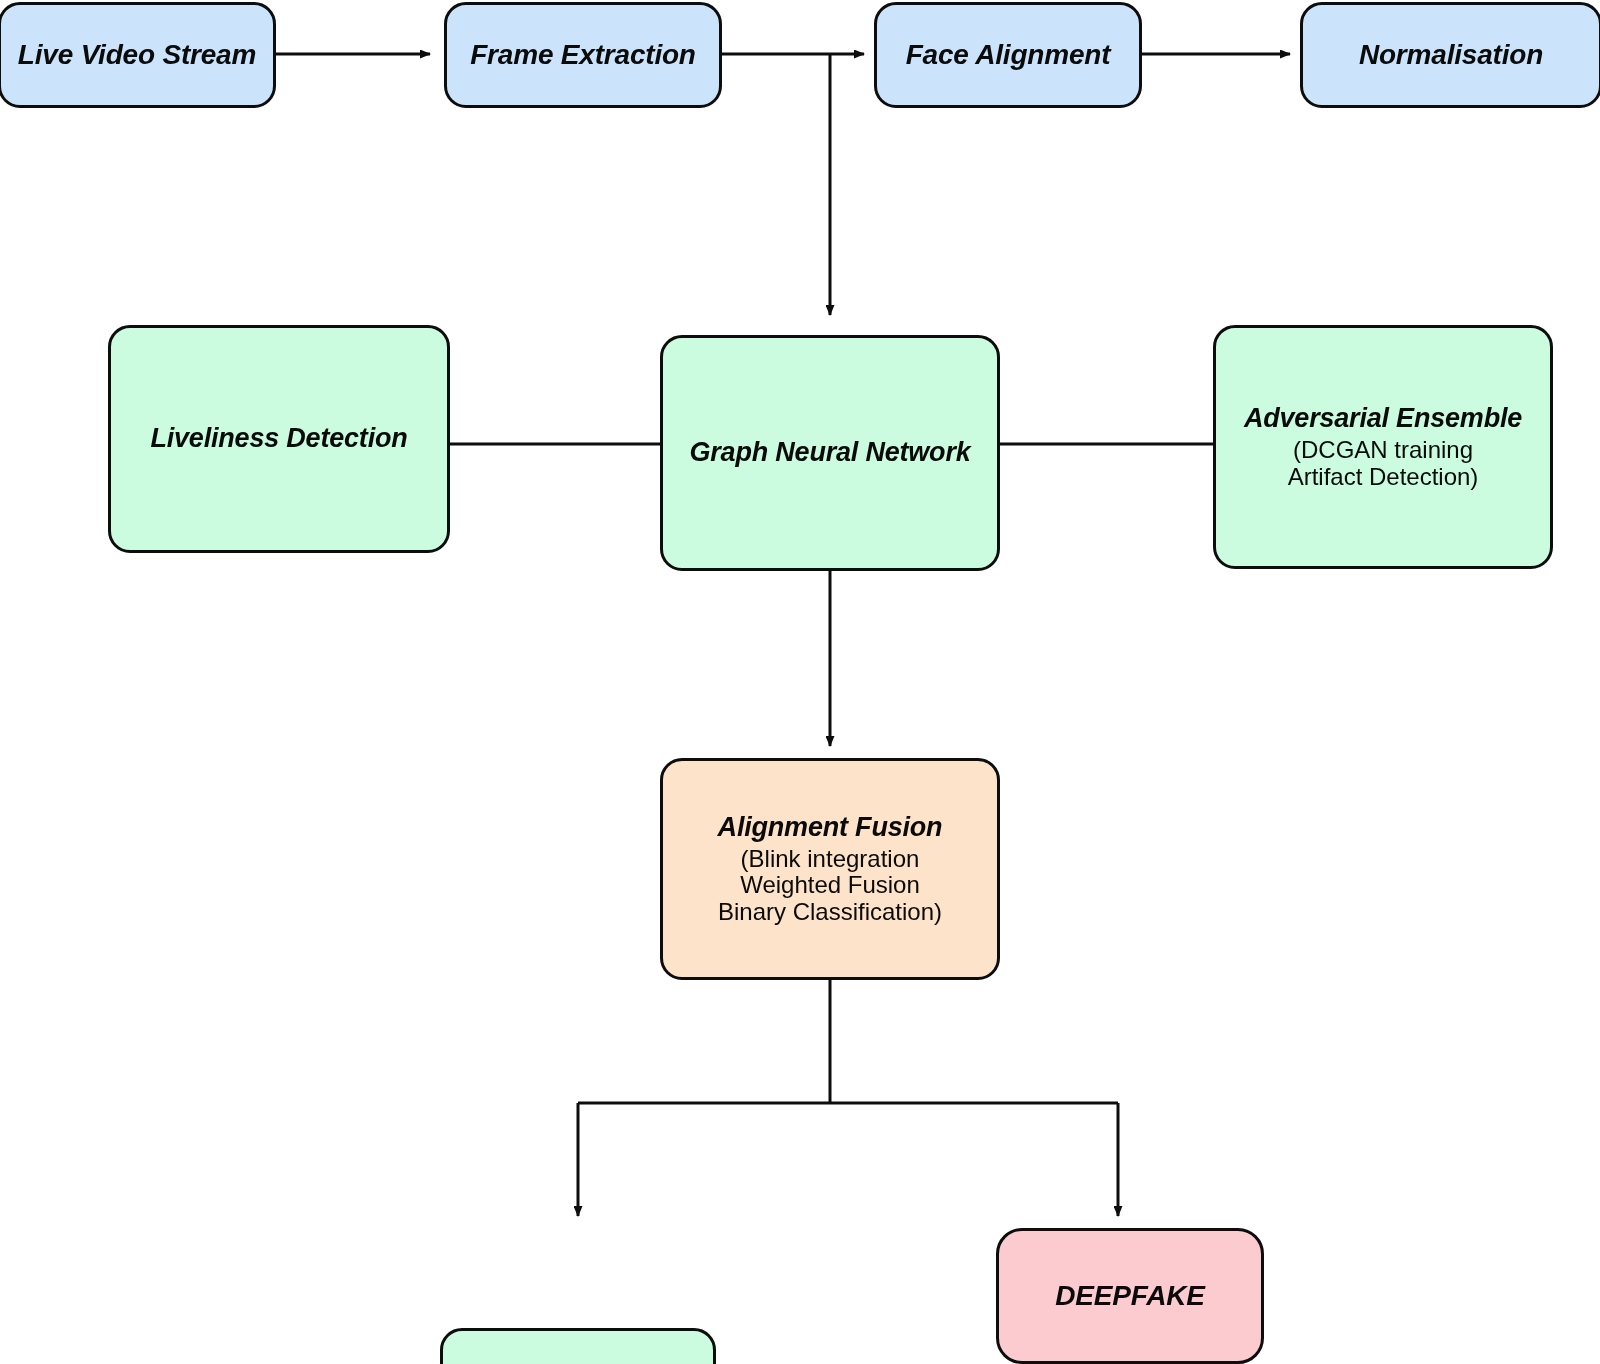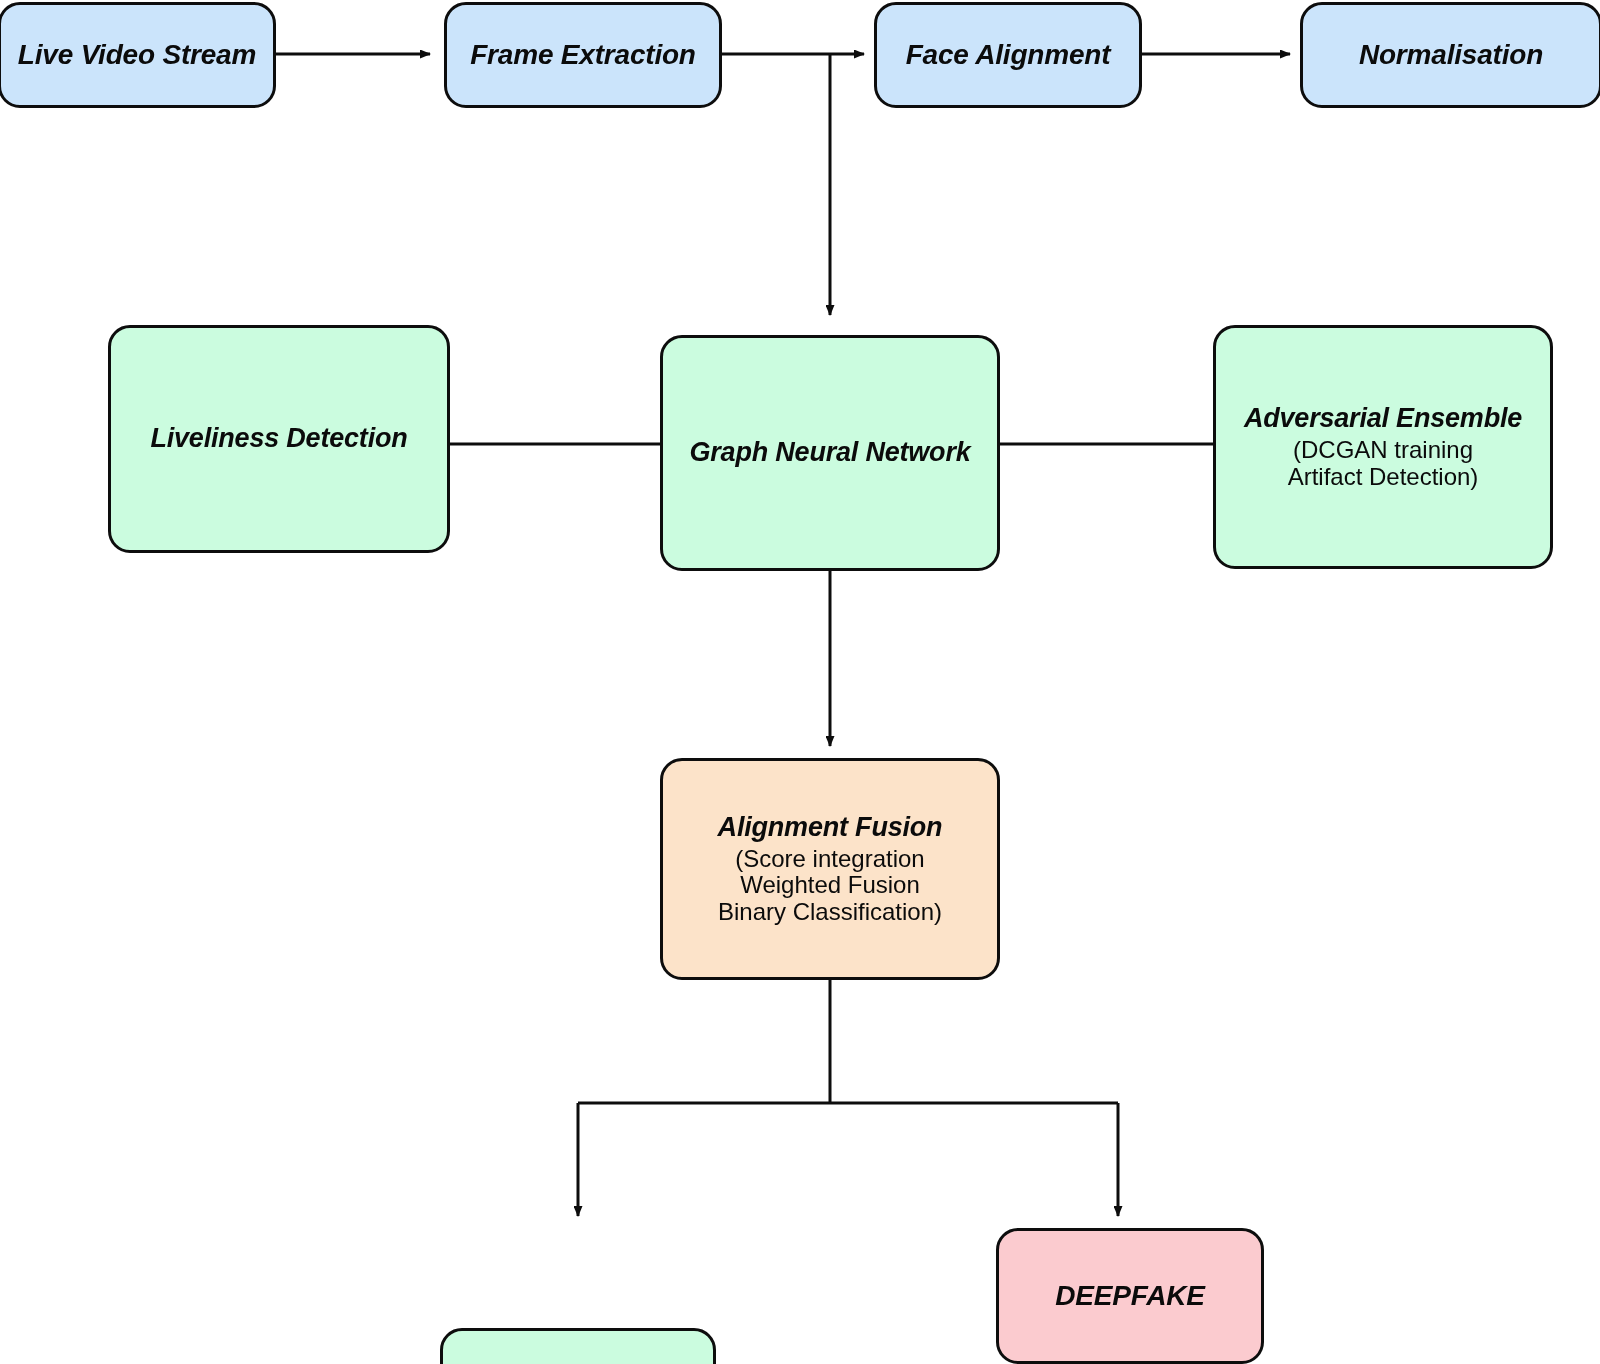--- a/index.html
+++ b/index.html
@@ -74,21 +74,21 @@
   
   #node-liveliness-detection { left: 108px;  top: 325px; width: 342px; height: 228px; }
   #node-graph-neural-network { left: 660px;  top: 327px; width: 340px; height: 236px; margin-top: 8px; }
   #node-adversarial-ensemble { left: 1213px; top: 325px; width: 340px; height: 244px; }
 
   
   #node-decision-fusion { left: 660px; top: 758px; width: 340px; height: 222px; }
 
   
   #node-real     { left: 440px;  top: 1292px; width: 276px; height: 172px; margin-top: 36px; }
-  #node-deepfake { left: 996px;  top: 1228px; width: 268px; height: 136px; }
+  #node-deepfake { left: 996px;  top: 1228px; width: 268px; height: 136px; border-radius: 26px; }
 </style>
 </head>
 <body>
 
 <div id="diagram-root">
 
   <svg class="edges" viewBox="0 0 1600 1364" width="1600" height="1364" xmlns="http://www.w3.org/2000/svg">
     <defs>
       <marker id="arrowhead" markerWidth="11" markerHeight="9" refX="10" refY="4.5" orient="auto" markerUnits="userSpaceOnUse">
         <path d="M0,0 L11,4.5 L0,9 z" fill="#0d0d0d"></path>
@@ -142,21 +142,21 @@
   </div>
 
   <div class="node fill-green" id="node-adversarial-ensemble">
     <div class="title">Adversarial Ensemble</div>
     <div class="sub">(DCGAN training
 Artifact Detection)</div>
   </div>
 
   <div class="node fill-orange" id="node-decision-fusion">
     <div class="title">Alignment Fusion</div>
-    <div class="sub">(Score integration
+    <div class="sub">(Blink integration
 Weighted Fusion
 Binary Classification)</div>
   </div>
 
   <div class="node fill-green solo" id="node-real">
     <div class="title">REAL</div>
   </div>
 
   <div class="node fill-pink solo" id="node-deepfake">
     <div class="title">DEEPFAKE</div>

